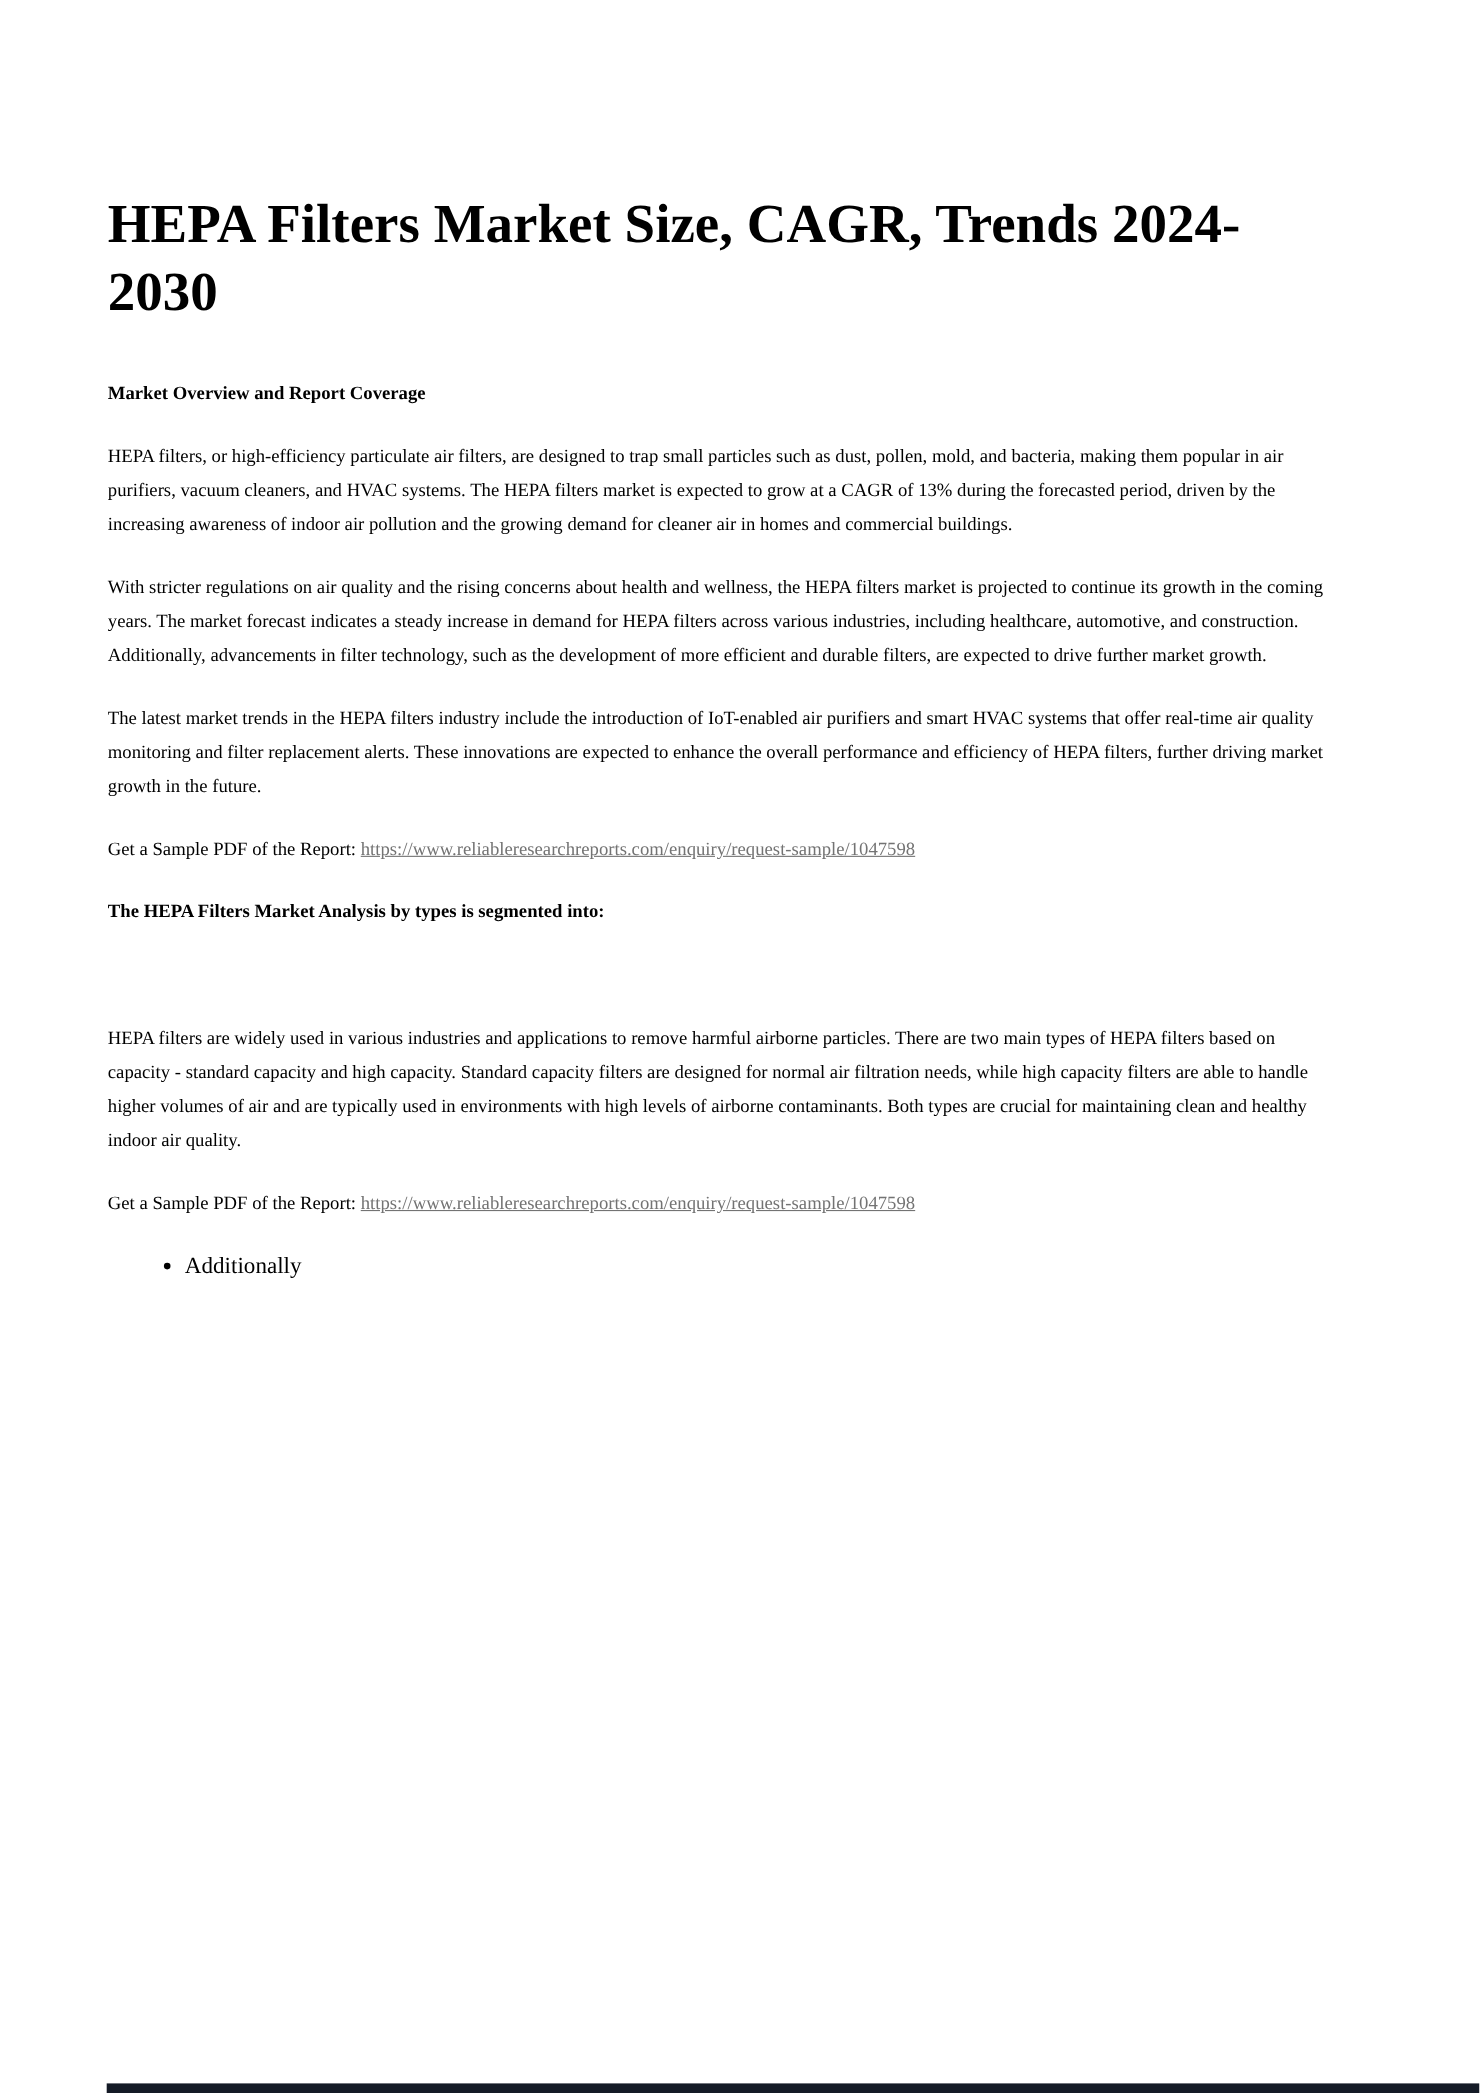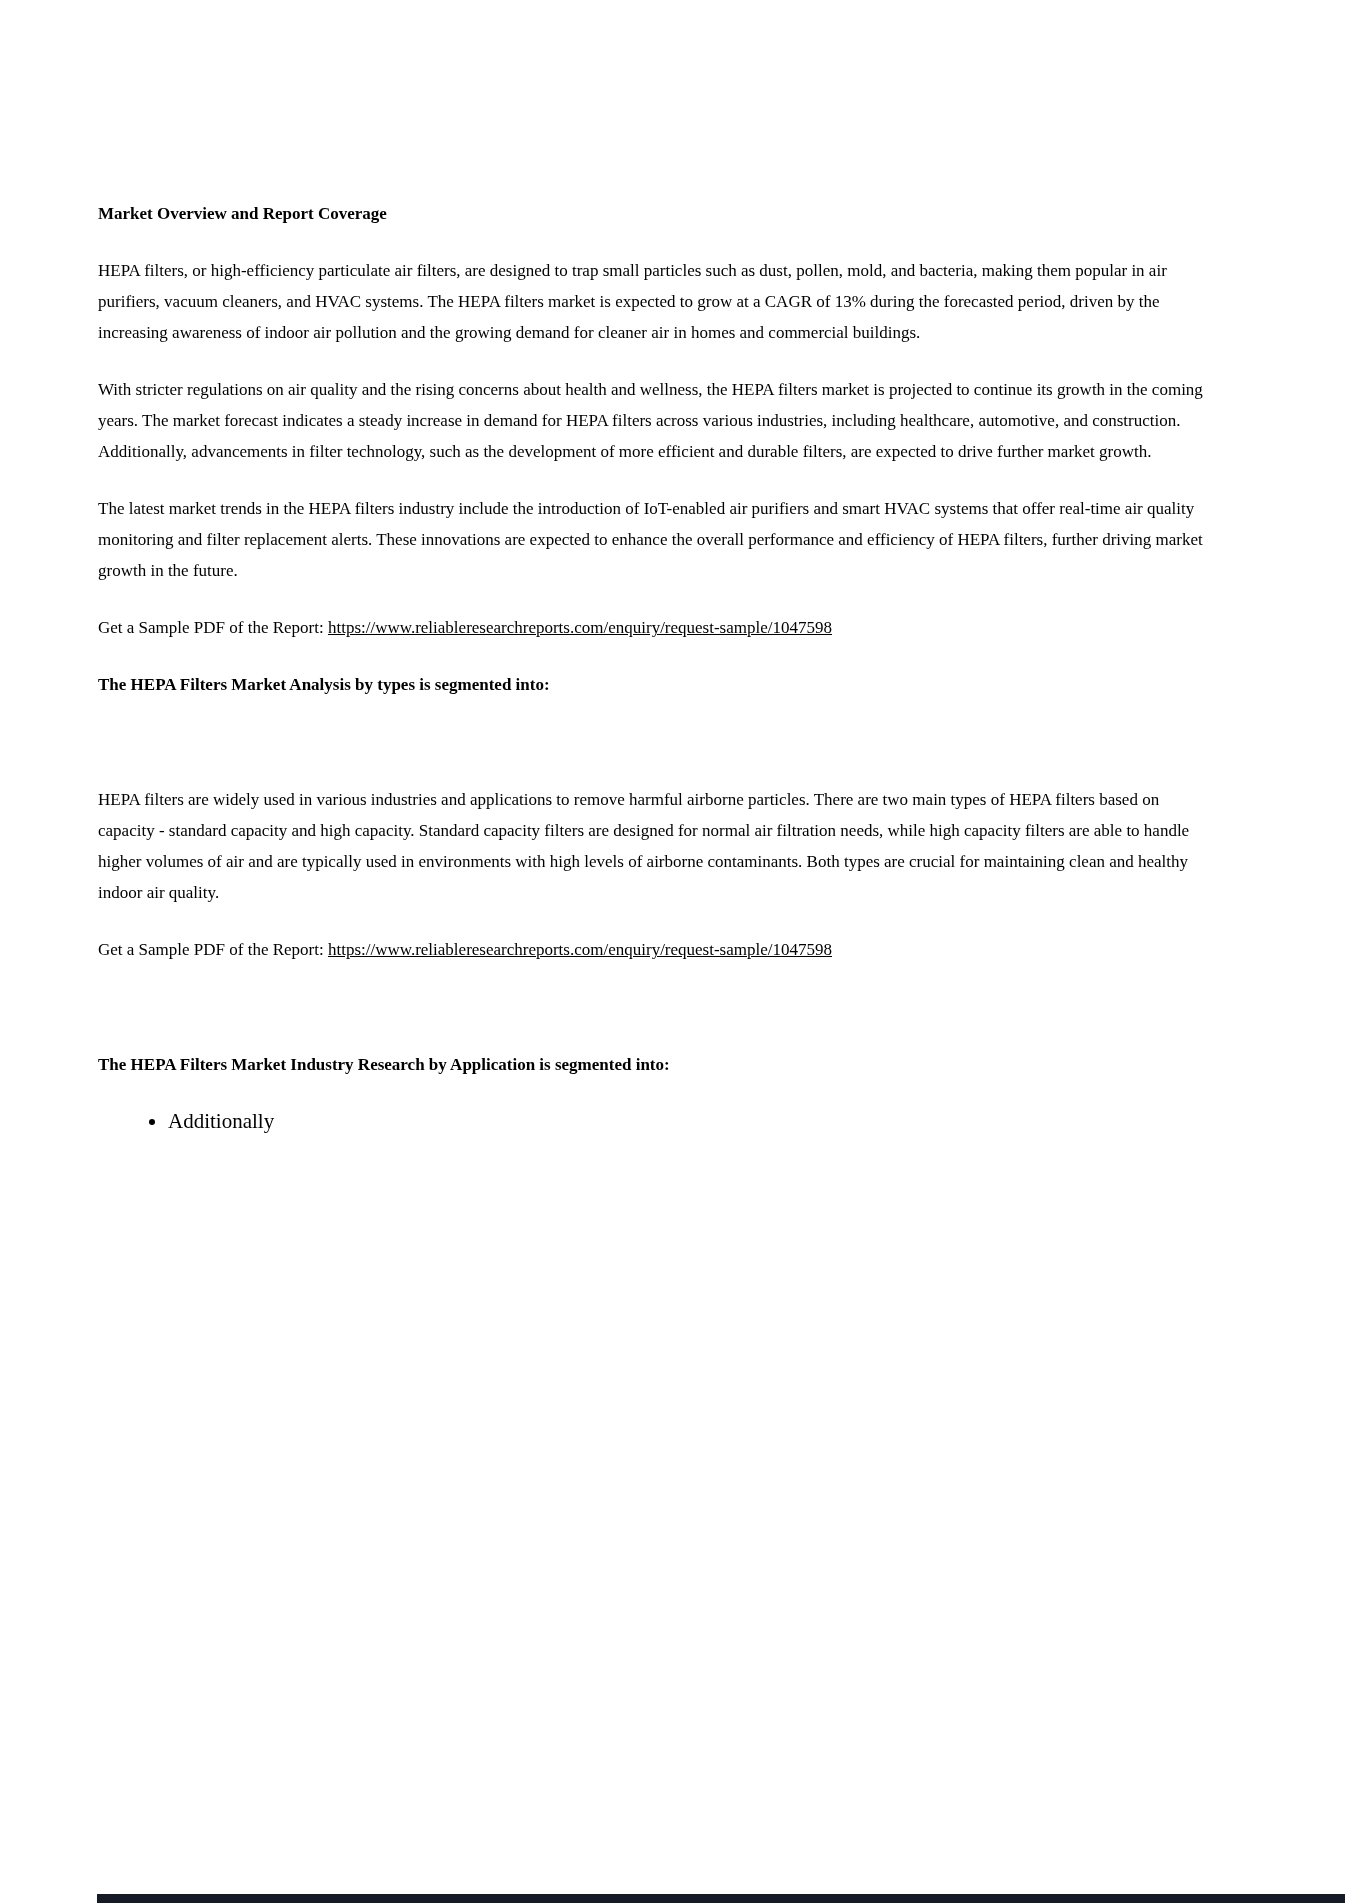--- a/index.html
+++ b/index.html
@@ -37,21 +37,21 @@
   p.link-para {
     max-width: 1060px;
   }
   .gap-top {
     margin-top: 84px !important;
   }
   strong.lead-in {
     font-weight: normal;
   }
   a.sample-link {
-    color: #000000;
+    color: #737373;
     word-break: normal;
   }
   ul.seg-list {
     margin: 26px 0;
     padding: 0 0 0 70px;
     font-size: 21px;
     line-height: 31px;
     list-style-type: disc;
     max-width: 1040px;
   }
@@ -66,20 +66,21 @@
     bottom: 0;
     height: 9px;
     background: #141a26;
   }
 </style>
 </head>
 <body>
 
 <div class="content">
 
+  <h1 class="doc-title">HEPA Filters Market Size, CAGR, Trends 2024-2030</h1>
 
   <p class="bold-heading">Market Overview and Report Coverage</p>
 
   <p class="para">HEPA filters, or high-efficiency particulate air filters, are designed to trap small particles such as dust, pollen, mold, and bacteria, making them popular in air purifiers, vacuum cleaners, and HVAC systems. The HEPA filters market is expected to grow at a CAGR of 13% during the forecasted period, driven by the increasing awareness of indoor air pollution and the growing demand for cleaner air in homes and commercial buildings.</p>
 
   <p class="para">With stricter regulations on air quality and the rising concerns about health and wellness, the HEPA filters market is projected to continue its growth in the coming years. The market forecast indicates a steady increase in demand for HEPA filters across various industries, including healthcare, automotive, and construction. Additionally, advancements in filter technology, such as the development of more efficient and durable filters, are expected to drive further market growth.</p>
 
   <p class="para">The latest market trends in the HEPA filters industry include the introduction of IoT-enabled air purifiers and smart HVAC systems that offer real-time air quality monitoring and filter replacement alerts. These innovations are expected to enhance the overall performance and efficiency of HEPA filters, further driving market growth in the future.</p>
 
   <p class="link-para">
@@ -91,21 +92,20 @@
   <p class="bold-heading">The HEPA Filters Market Analysis by types is segmented into:</p>
 
 
   <p class="para gap-top">HEPA filters are widely used in various industries and applications to remove harmful airborne particles. There are two main types of HEPA filters based on capacity - standard capacity and high capacity. Standard capacity filters are designed for normal air filtration needs, while high capacity filters are able to handle higher volumes of air and are typically used in environments with high levels of airborne contaminants. Both types are crucial for maintaining clean and healthy indoor air quality.</p>
 
   <p class="link-para">
     <strong class="lead-in">Get a Sample PDF of the Report:</strong>
     <a class="sample-link" href="#">https://www.reliableresearchreports.com/enquiry/request-sample/1047598</a>
   </p>
 
-  <p class="bold-heading gap-top">The HEPA Filters Market Industry Research by Application is segmented into:</p>
 
   <ul class="seg-list">
     <li>Additionally</li>
   </ul>
 
 </div>
 
 <div class="bottom-bar"></div>
 
 </body></html>

